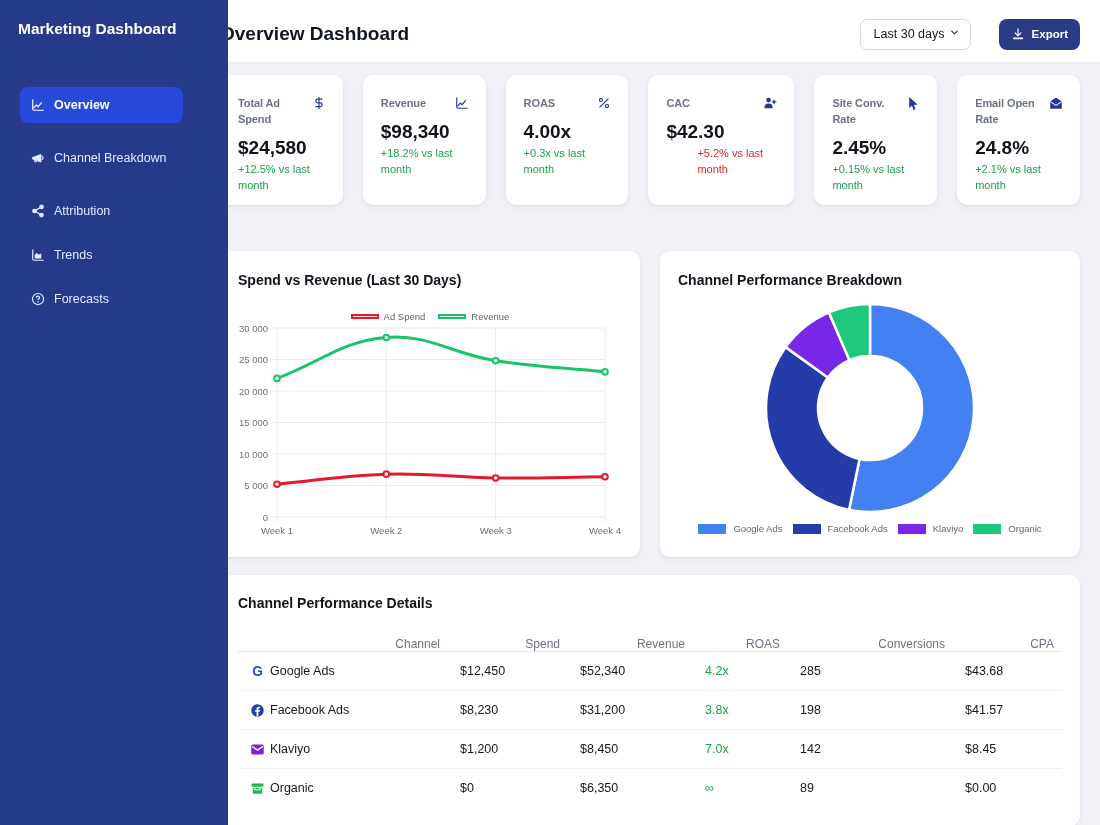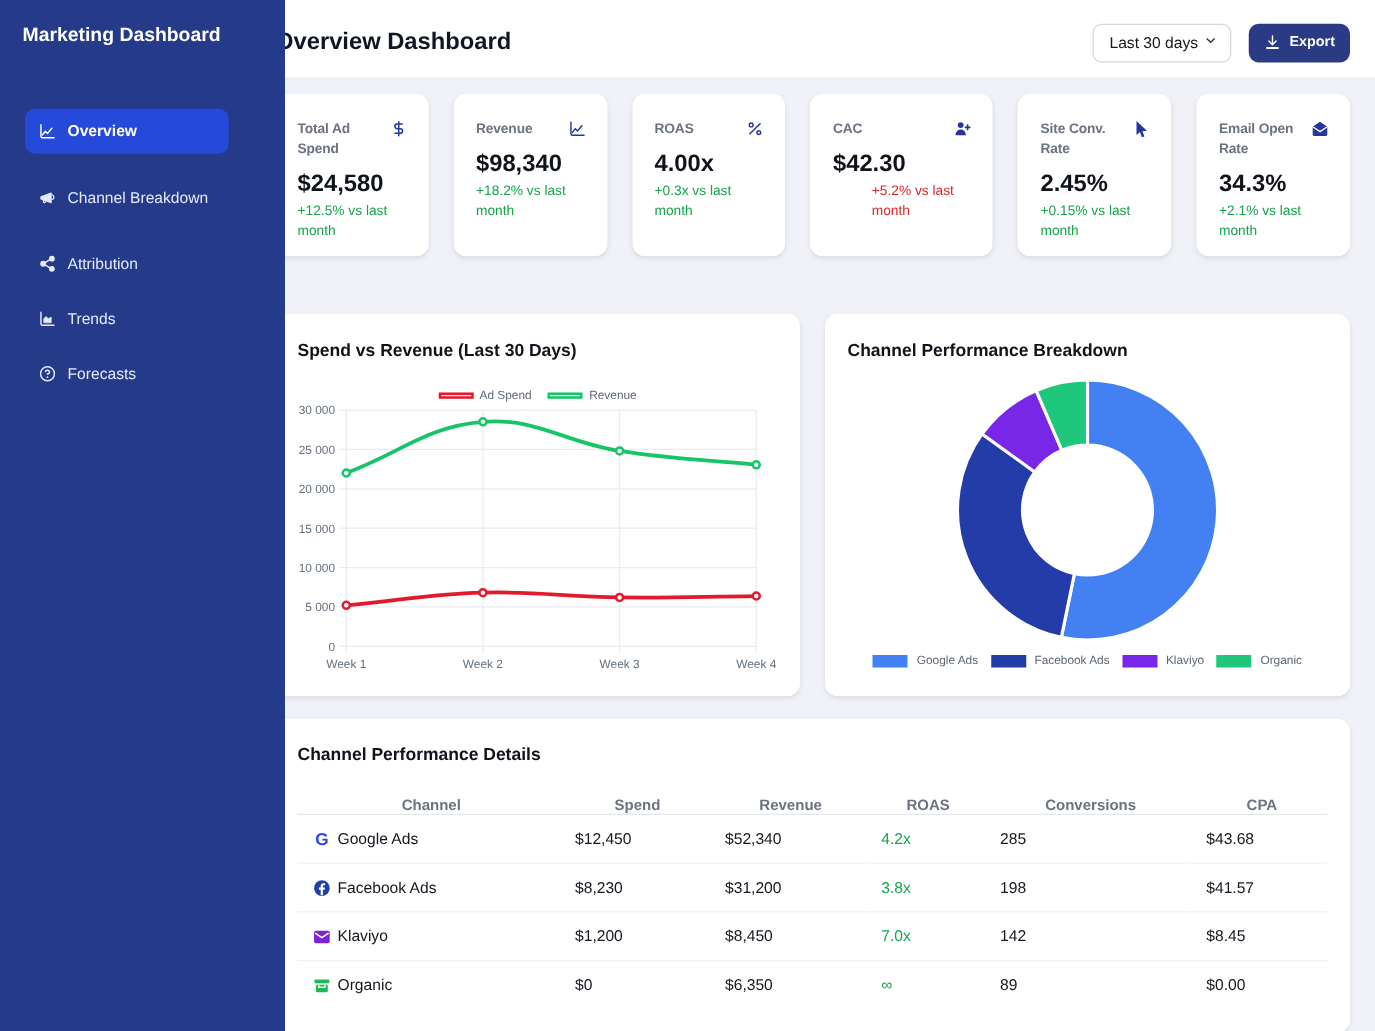--- a/index.html
+++ b/index.html
@@ -16,21 +16,21 @@
   .nav-item .nicon { width:14px; height:14px; margin-right:9px; flex:0 0 14px; display:flex; align-items:center; }
   .nav-item .nicon svg { width:14px; height:14px; display:block; }
   .gap-lg { margin-top:17px; }
   .gap-sm { margin-top:8px; }
 
   
   .main { margin-left:200px; width:900px; }
   .topbar { height:63px; background:#ffffff; border-bottom:1px solid #e9eaf0; display:flex; align-items:center;
             padding:12px 20px 6px 20px; }
   .page-title { font-size:19px; font-weight:bold; color:#101623; }
-  .topbar-right { margin-left:auto; display:flex; align-items:center; gap:14px; }
+  .topbar-right { margin-left:auto; display:flex; align-items:center; gap:28px; }
   .select { width:111px; height:31px; background:#fff; border:1px solid #d5d8e0; border-radius:7px;
             display:flex; align-items:center; padding:0 10px 0 13px; font-size:12.5px; color:#16181d; cursor:pointer; white-space:nowrap; }
   .select .chev { margin-left:auto; }
   .btn-export { height:31px; background:#2a3a85; color:#fff; border:none; border-radius:8px; padding:0 12px;
                 font-size:11.5px; font-weight:bold; display:flex; align-items:center; gap:7px;
                 font-family:"Liberation Sans", sans-serif; cursor:pointer; }
 
   
   .content { padding:12px 20px 0 20px; }
 
@@ -57,21 +57,21 @@
 
   svg.donut { position:absolute; left:18px; top:49px; }
   .donut-legend { position:absolute; top:272px; left:18px; width:384px; display:flex; justify-content:center; gap:10px; }
   .donut-legend .li { display:flex; align-items:center; gap:7px; font-size:9.5px; color:#5c6672; white-space:nowrap; }
   .donut-legend .sw { width:28px; height:10px; }
 
   
   .table-card { padding:20px 18px 18px 18px; }
   .table-title { font-size:14px; font-weight:bold; color:#10131a; }
   table { width:100%; border-collapse:collapse; margin-top:16px; table-layout:fixed; }
-  th { text-align:center; color:#6b7280; font-weight:bold; font-size:12px; padding:10px 8px 0 12px;
+  th { text-align:right; color:#6b7280; font-weight:normal; font-size:12px; padding:10px 8px 0 12px;
        border-bottom:1px solid #e5e7eb; }
   td { font-size:12.5px; color:#15181f; padding:0 8px 0 12px; height:39px; border-bottom:1px solid #f0f1f4; }
   tr:last-child td { border-bottom:none; }
   col.c-channel{width:210px} col.c-spend{width:120px} col.c-revenue{width:125px}
   col.c-roas{width:95px} col.c-conv{width:165px} col.c-cpa{width:auto}
   .roas-val { color:#16a34a; }
   .chan { display:flex; align-items:center; gap:5px; }
   .chan .cicon { width:15px; height:15px; display:flex; align-items:center; justify-content:center; }
   .chan .cicon svg { width:15px; height:15px; display:block; }
 
@@ -232,21 +232,21 @@
       <div class="card kpi">
         <div class="kpi-top">
           <span class="kpi-label">Email Open Rate</span>
           <span class="kpi-icon">
               <svg viewBox="0 0 24 24" fill="none" stroke="currentColor" stroke-width="2" stroke-linecap="round" stroke-linejoin="round">
                 <path d="M21.5 9 12 2.5 2.5 9A2 2 0 0 0 2 10.2V20a2 2 0 0 0 2 2h16a2 2 0 0 0 2-2v-9.8a2 2 0 0 0-.5-1.2z" fill="currentColor" stroke="none"></path>
                 <path d="m3 10 9 6 9-6" stroke="#fff" stroke-width="1.8"></path>
               </svg>
             </span>
         </div>
-        <div class="kpi-value">34.3%</div>
+        <div class="kpi-value">24.8%</div>
         <div class="kpi-delta delta-green">+2.1% vs last month</div>
       </div>
     </div>
 
     <div class="charts-row">
       <div class="card chart-card">
         <div class="chart-title">Spend vs Revenue (Last 30 Days)</div>
         <div class="line-legend">
           <span class="li">
             <span class="box" style="border-color: rgb(226, 26, 44); background: rgba(226, 26, 44, 0.14);"></span>

